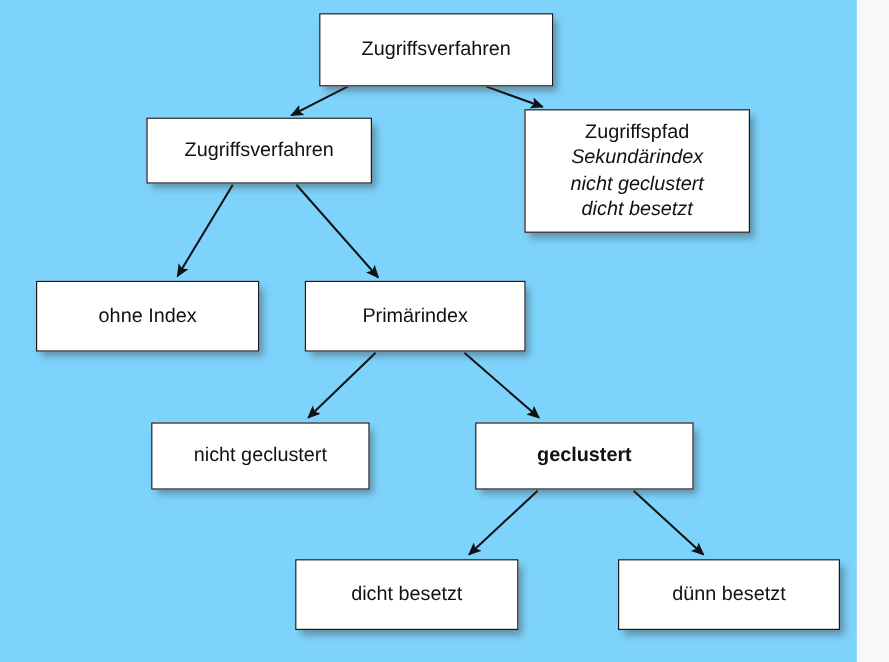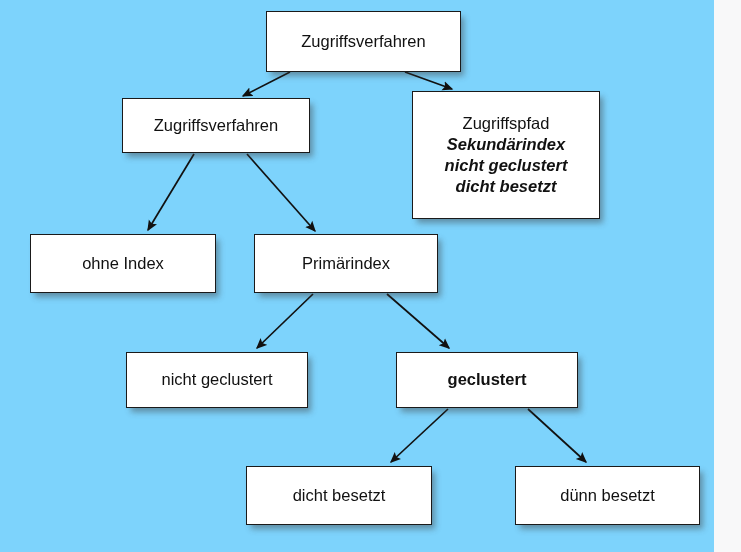--- a/index.html
+++ b/index.html
@@ -60,21 +60,21 @@
   }
   .node.multiline .label {
     padding: 0 4px;
   }
   .line-plain {
     display: block;
   }
   .line-italic {
     display: block;
     font-style: italic;
-    font-weight: 700;
+    font-weight: 400;
   }
 </style>
 </head>
 <body>
 
 <div id="canvas">
 
   <div id="right-strip"></div>
 
   <svg id="edges" viewBox="0 0 741 552" xmlns="http://www.w3.org/2000/svg">
@@ -96,21 +96,21 @@
   </svg>
 
   <div class="node" style="left: 266px; top: 11px; width: 195px; height: 61px;">
     <span class="label">Zugriffsverfahren</span>
   </div>
 
   <div class="node" style="left: 122px; top: 98px; width: 188px; height: 55px;">
     <span class="label">Zugriffsverfahren</span>
   </div>
 
-  <div class="node multiline" style="left: 412px; top: 91px; width: 188px; height: 128px; align-items: center;">
+  <div class="node multiline" style="left: 437px; top: 91px; width: 188px; height: 103px; align-items: center;">
     <span class="label line-plain">Zugriffspfad</span>
     <span class="label line-italic">Sekundärindex</span>
     <span class="label line-italic">nicht geclustert</span>
     <span class="label line-italic">dicht besetzt</span>
   </div>
 
   <div class="node" style="left: 254px; top: 234px; width: 184px; height: 59px;">
     <span class="label">Primärindex</span>
   </div>
 

